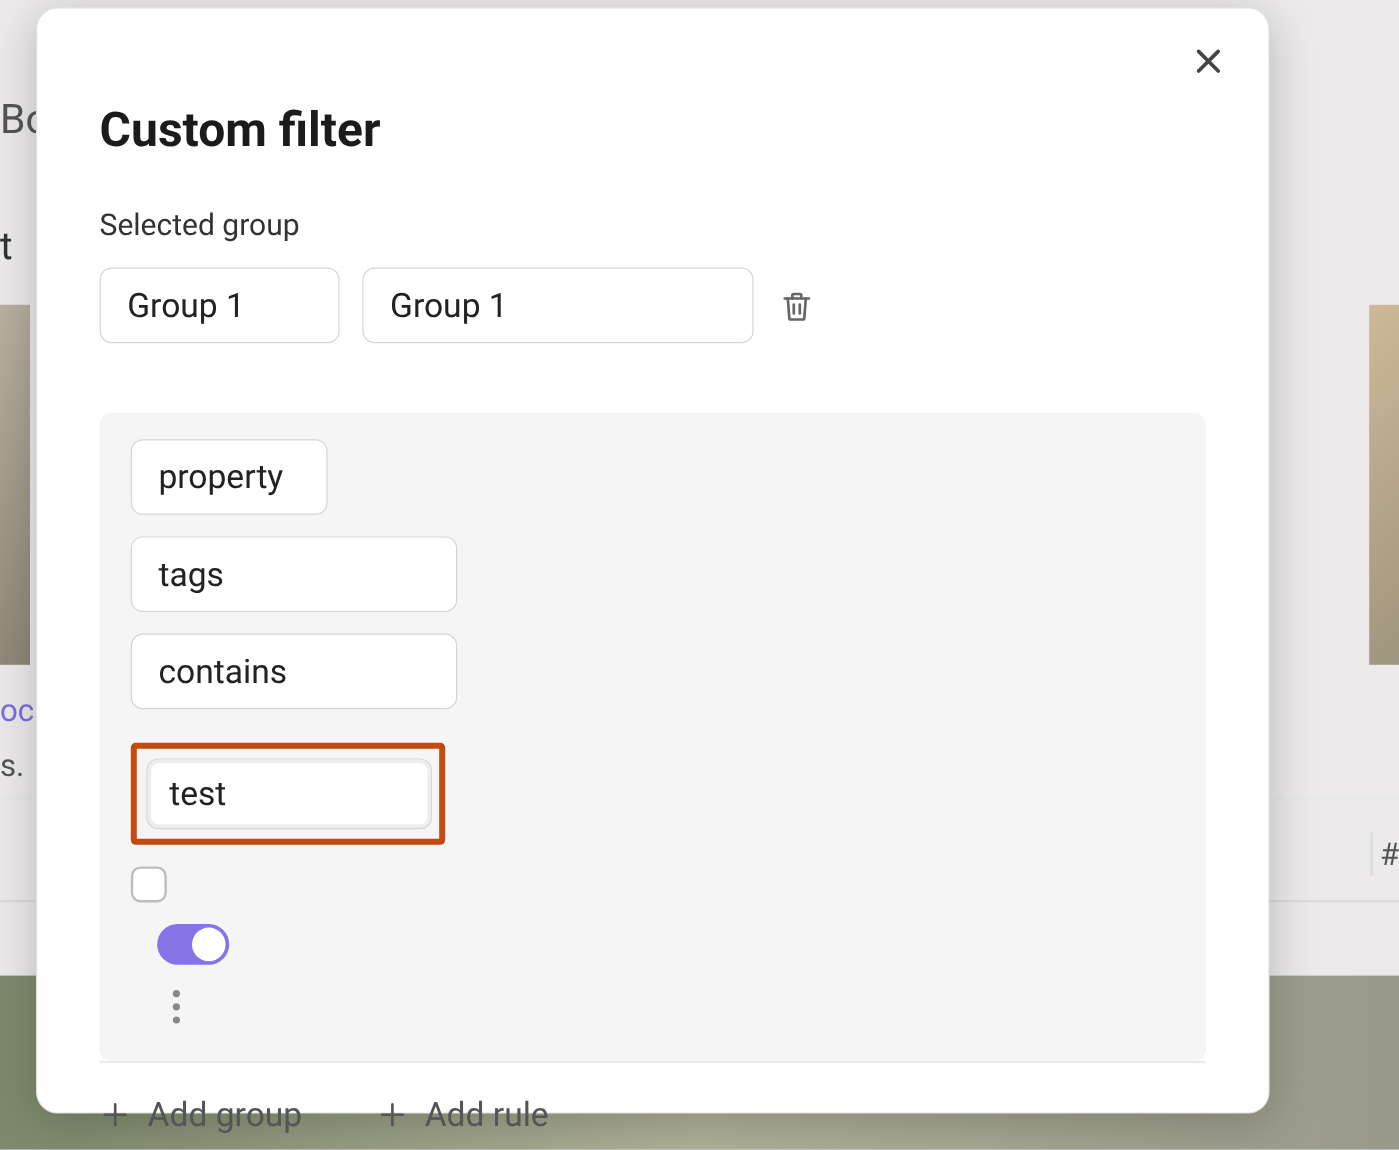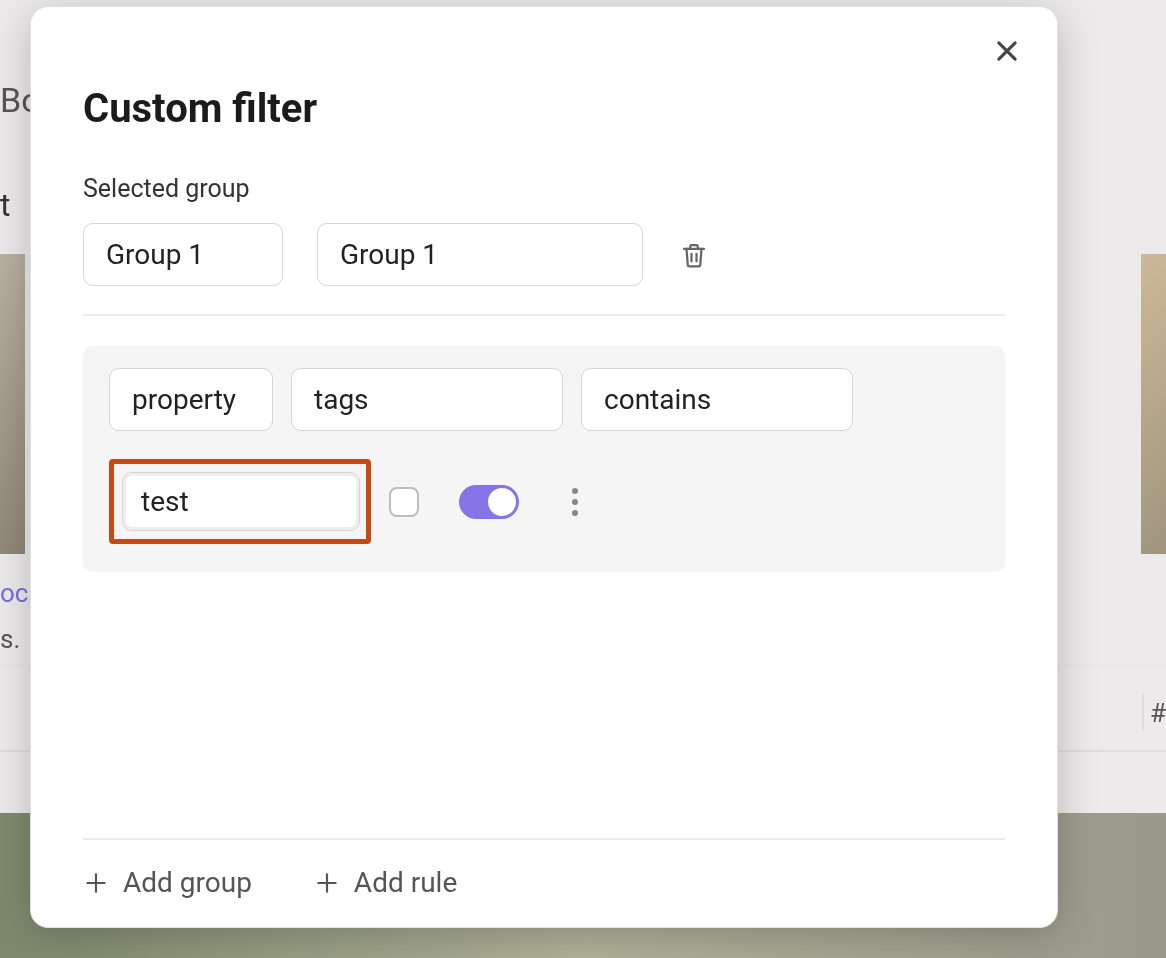--- a/index.html
+++ b/index.html
@@ -41,38 +41,38 @@
     cursor:pointer;color:#444;
   }
   .close-btn svg{width:28px;height:28px;}
   h1.title{
     font-size:40px;font-weight:700;color:#1b1b1b;margin-top:32px;margin-bottom:42px;
   }
   .section-label{
     font-size:25px;color:#333;margin-bottom:20px;
   }
   .group-row{
-    display:flex;align-items:center;gap:34px;margin-bottom:28px;
+    display:flex;align-items:center;gap:19px;margin-bottom:28px;
   }
   .chip{
     border:1px solid #d5d5d5;border-radius:10px;
     padding:14px 22px;font-size:28px;color:#222;background:#fff;
   }
   .chip-sm{min-width:200px;}
   .chip-lg{min-width:326px;}
   .trash{
     width:34px;height:38px;display:flex;align-items:center;justify-content:center;cursor:pointer;color:#666;
   }
   .hr{height:2px;background:#ececec;width:100%;}
   .rule-block{
     margin-top:30px;
     background:#f5f5f5;border-radius:10px;
     padding:22px 26px 28px 26px;
   }
-  .rule-row{display:flex;align-items:center;gap:18px;flex-wrap:wrap;}
+  .rule-row{display:flex;align-items:flex-start;gap:18px;flex-wrap:wrap;flex-direction:column;}
   .rule-row + .rule-row{margin-top:28px;}
   .sel{
     border:1px solid #d5d5d5;border-radius:10px;background:#fff;
     padding:14px 22px;font-size:28px;color:#222;
   }
   .sel-property{min-width:164px;}
   .sel-list{min-width:180px;}
   .sel-tags{min-width:272px;}
   .sel-contains{min-width:272px;}
   .highlight-wrap{

